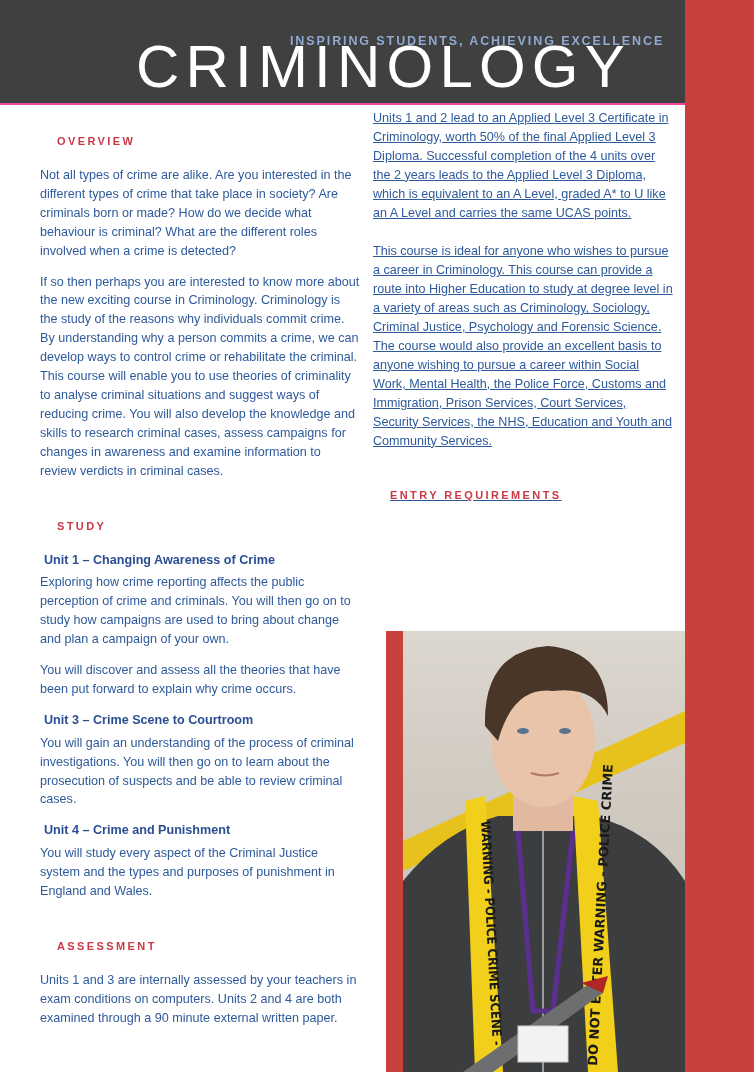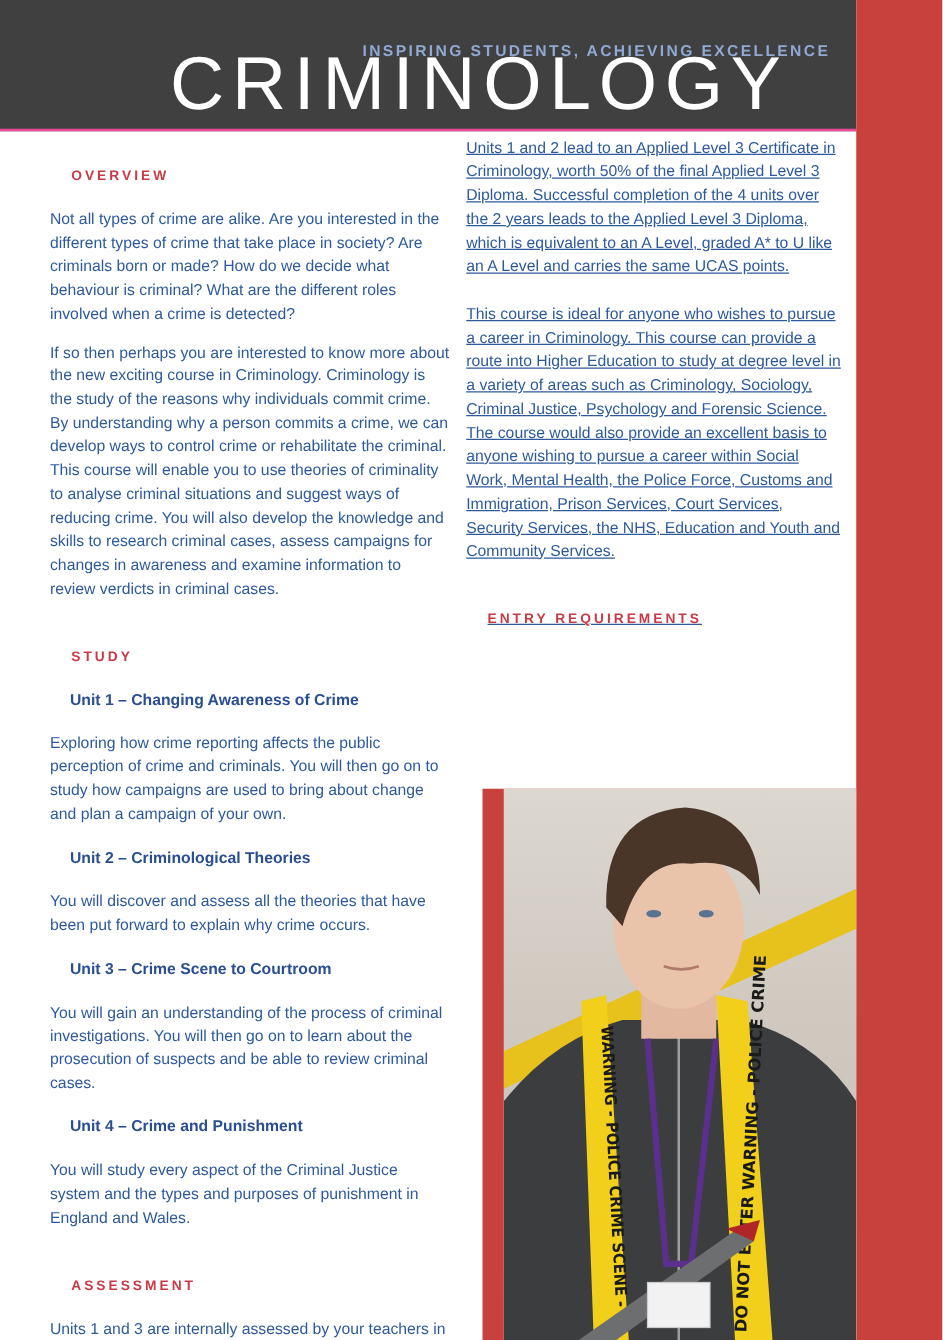--- a/index.html
+++ b/index.html
@@ -31,21 +31,21 @@
     position: absolute; top: 116px;
     font-size: 12.6px; line-height: 18.9px; color: #2e5a9c;
   }
   .col-left { left: 40px; width: 320px; }
   .col-right { left: 373px; top: 109px; width: 300px; text-decoration: underline; }
   .section-heading {
     color: #c93a46; font-weight: bold; font-size: 11px;
     letter-spacing: 2.4px; line-height: 16px; margin: 17px;
   }
   p { margin: 0 0 12px 0; }
-  .unit-title { font-weight: bold; color: #2a4e92; margin: 16px; }
+  .unit-title { font-weight: bold; color: #2a4e92; margin: 4px; }
   .unit-body { margin: 0 0 12px 0; }
   .gap-section { height: 8px; }
   .photo-frame {
     position: absolute; left: 386px; top: 631px; width: 299px; height: 441px;
     background: #c8413d;
   }
   .photo {
     position: absolute; left: 17px; top: 0; width: 282px; height: 441px;
     overflow: hidden;
     background: linear-gradient(180deg, #dcd7cf 0%, #cfc9c0 40%, #c4beb5 100%);
@@ -69,21 +69,20 @@
     <p>If so then perhaps you are interested to know more about the new exciting course in Criminology.  Criminology is the study of the reasons why individuals commit crime.  By understanding why a person commits a crime, we can develop ways to control crime or rehabilitate the criminal.  This course will enable you to use theories of criminality to analyse criminal situations and suggest ways of reducing crime.  You will also develop the knowledge and skills to research criminal cases, assess campaigns for changes in awareness and examine information to review verdicts in criminal cases.</p>
   </section>
   <div class="gap-section"></div>
   <section>
     <h2 class="section-heading">STUDY</h2>
     <div>
       <div class="unit-title">Unit 1 – Changing Awareness of Crime</div>
       <div class="unit-body">Exploring how crime reporting affects the public perception of crime and criminals.  You will then go on to study how campaigns are used to bring about change and plan a campaign of your own.</div>
     </div>
     <div>
-      <div class="unit-title">Unit 2 – Criminological Theories</div>
       <div class="unit-body">You will discover and assess all the theories that have been put forward to explain why crime occurs.</div>
     </div>
     <div>
       <div class="unit-title">Unit 3 – Crime Scene to Courtroom</div>
       <div class="unit-body">You will gain an understanding of the process of criminal investigations.  You will then go on to learn about the prosecution of suspects and be able to review criminal cases.</div>
     </div>
     <div>
       <div class="unit-title">Unit 4 – Crime and Punishment</div>
       <div class="unit-body">You will study every aspect of the Criminal Justice system and the types and purposes of punishment in England and Wales.</div>
     </div>

